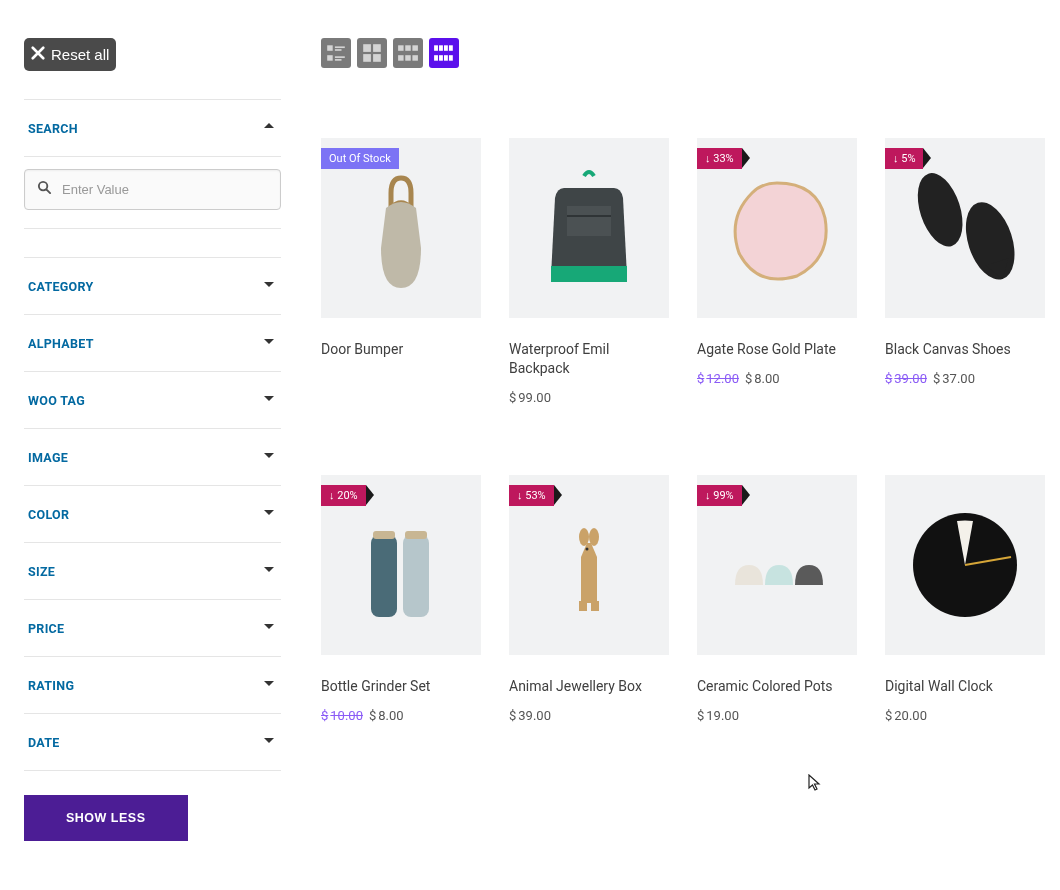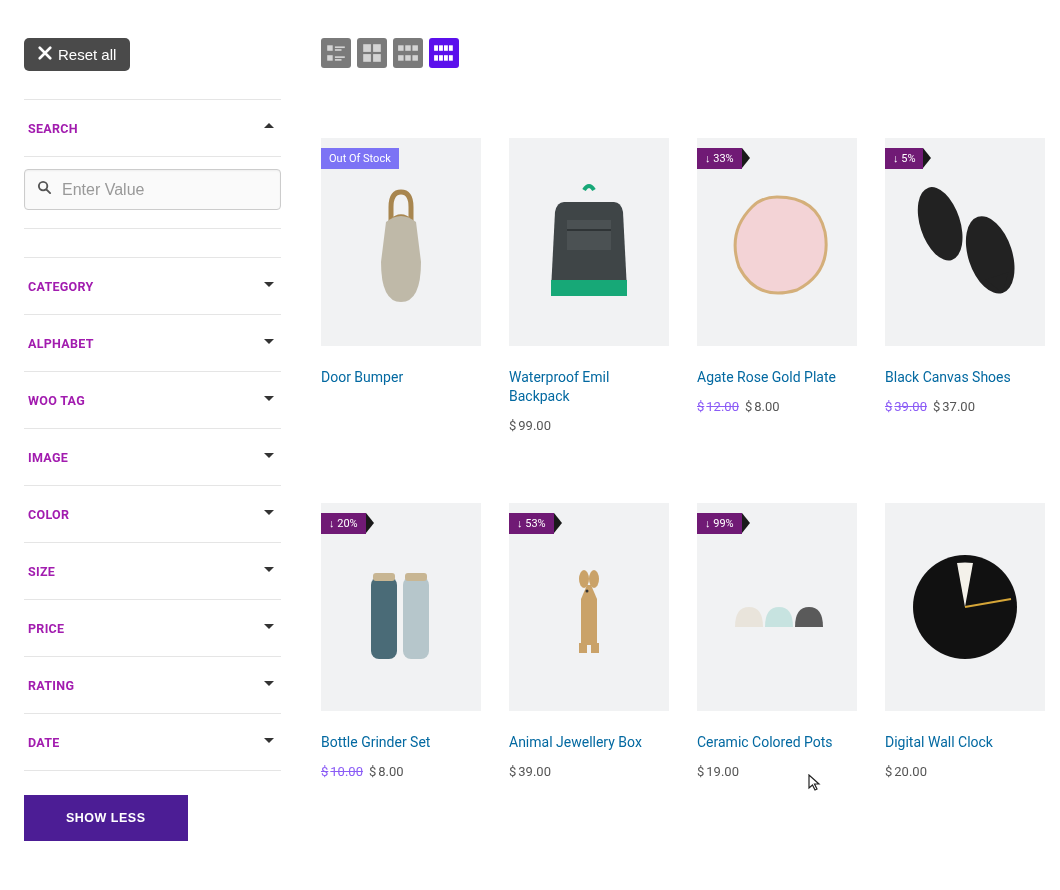--- a/index.html
+++ b/index.html
@@ -1,44 +1,44 @@
 <!DOCTYPE html>
 <html><head>
   <meta charset="utf-8">
   <style>
     * { box-sizing: border-box; margin: 0; padding: 0; }
     body { font-family: -apple-system, BlinkMacSystemFont, "Segoe UI", Roboto, sans-serif; background: #fff; width: 1060px; }
     .container { display: flex; padding: 38px 0 0 24px; }
     .sidebar { width: 257px; flex-shrink: 0; }
-    .reset-btn { background: #4a4a4a; color: #fff; border: none; border-radius: 5px; padding: 8px 14px; font-size: 15px; cursor: pointer; display: inline-flex; gap: 6px; }
+    .reset-btn { background: #4a4a4a; color: #fff; border: none; border-radius: 5px; padding: 8px 7px; font-size: 15px; cursor: pointer; display: inline-flex; gap: 6px; }
     .reset-btn svg { width: 14px; height: 14px; fill: #fff; }
     .filter-section { border-bottom: 1px solid #e5e5e5; padding: 18px 4px; display: flex; align-items: center; justify-content: space-between; cursor: pointer; }
     .filter-section:first-of-type { border-top: 1px solid #e5e5e5; margin-top: 28px; }
-    .filter-label { font-size: 12.5px; font-weight: 700; color: #a21caf; letter-spacing: 0.3px; }
+    .filter-label { font-size: 12.5px; font-weight: 700; color: #0369a1; letter-spacing: 0.3px; }
     .chevron { width: 16px; height: 16px; fill: #333; }
     .search-box { margin: 12px 0 18px; border: 1px solid #ccc; border-radius: 4px; background: #fafafa; display: flex; align-items: center; padding: 10px 12px; box-shadow: inset 0 1px 2px rgba(0,0,0,0.05); }
     .search-box svg { width: 15px; height: 15px; fill: #555; margin-right: 10px; }
-    .search-box input { border: none; background: transparent; font-size: 16px; color: #4d7c0f; width: 100%; outline: none; }
+    .search-box input { border: none; background: transparent; font-size: 13px; color: #4d7c0f; width: 100%; outline: none; }
     .search-box input::placeholder { color: #999; }
     .show-less { background: #4c1d95; color: #fff; border: none; padding: 16px 42px; font-size: 12.5px; font-weight: 700; letter-spacing: 0.5px; margin-top: 24px; cursor: pointer; }
     .search-wrapper { border-bottom: 1px solid #e5e5e5; }
     .main { flex: 1; padding-left: 40px; }
     .view-toggles { display: flex; gap: 6px; margin-bottom: 70px; }
     .view-btn { width: 30px; height: 30px; border: none; border-radius: 3px; background: #7a7a7a; cursor: pointer; display: flex; align-items: center; justify-content: center; padding: 4px; }
     .view-btn.active { background: #5b10ec; }
     .view-btn svg { fill: #d4d4d4; width: 100%; height: 100%; }
     .view-btn.active svg { fill: #fff; }
     .grid { display: grid; grid-template-columns: repeat(4, 160px); gap: 70px 28px; }
     .card { width: 160px; }
-    .card-image { width: 160px; height: 208px; background: #f1f2f3; position: relative; display: flex; align-items: center; justify-content: center; }
+    .card-image { width: 160px; height: 180px; background: #f1f2f3; position: relative; display: flex; align-items: center; justify-content: center; }
     .badge { position: absolute; top: 10px; left: 0; font-size: 11px; color: #fff; padding: 4px 8px; }
     .badge-oos { background: #7c73f5; }
-    .badge-discount { background: #701a75; text-align: center; }
+    .badge-discount { background: #be185d; text-align: center; }
     .badge-discount::after { content: ""; position: absolute; right: -8px; top: 0; border-top: 10px solid transparent; border-bottom: 10px solid transparent; border-left: 8px solid #1a1a1a; height: 0; }
-    .card-title { font-size: 14px; color: #0369a1; margin-top: 22px; line-height: 1.35; cursor: pointer; }
+    .card-title { font-size: 14px; color: #404040; margin-top: 22px; line-height: 1.35; cursor: pointer; }
     .card-price { margin-top: 12px; font-size: 13px; color: #666; }
     .price-old { color: #8b5cf6; text-decoration: line-through; margin-right: 6px; }
     .price-cur { color: #555; }
     .price-sym { margin-right: 2px; }
     .cursor { position: absolute; left: 808px; top: 774px; }
     .cursor svg { width: 14px; height: 18px; stroke: #222; fill: none; stroke-width: 1.2; }
   </style>
 </head>
 <body>
 

